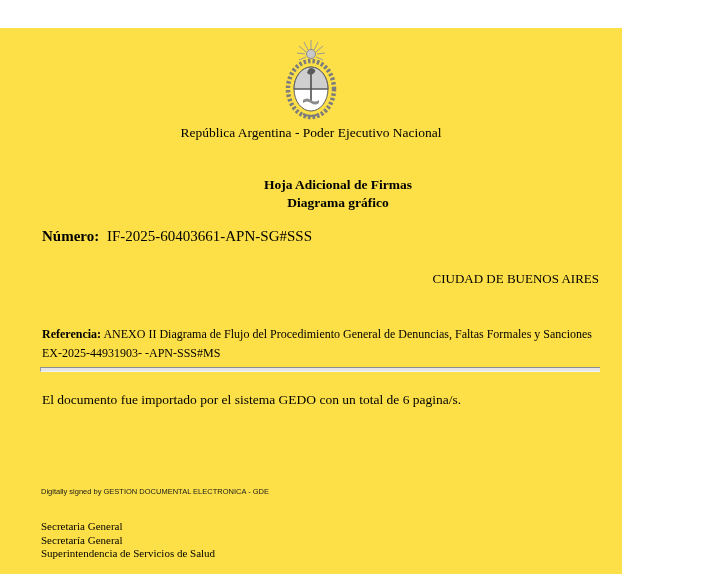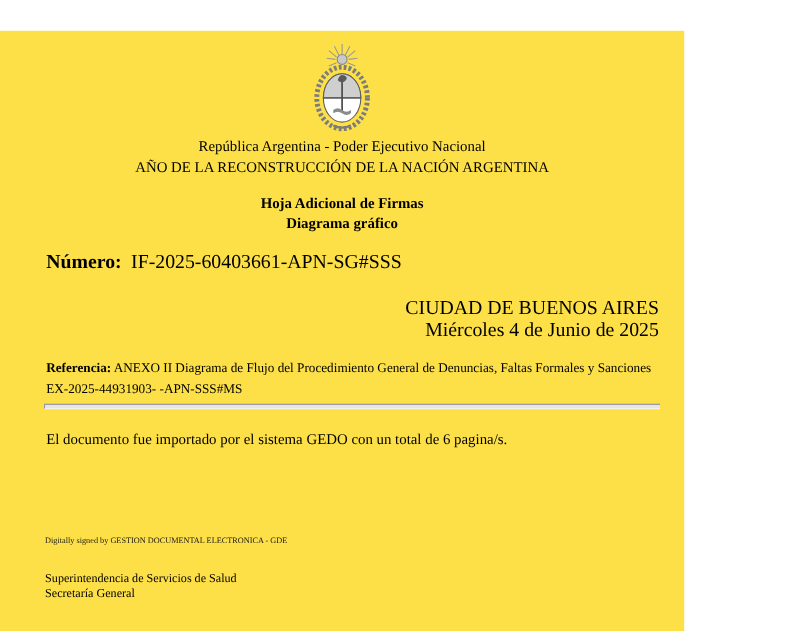--- a/index.html
+++ b/index.html
@@ -35,35 +35,36 @@
   }
   .title {
     position: absolute;
     top: 148px;
     left: 0;
     width: 100%;
     text-align: center;
     font-weight: bold;
     font-size: 13.5px;
     line-height: 18px;
+    padding-left: 27px;
   }
   .numero {
     position: absolute;
     top: 200px;
     left: 42px;
-    font-size: 18px;
+    font-size: 15px;
   }
   .b { font-weight: bold; }
   .numero .val { margin-left: 4px; }
   .placedate {
     position: absolute;
     top: 241px;
     right: 23px;
     text-align: right;
-    font-size: 18px;
+    font-size: 13px;
     line-height: 20px;
   }
   .ref {
     position: absolute;
     top: 297px;
     left: 42px;
     right: 23px;
     font-size: 12px;
     line-height: 19px;
   }
@@ -81,21 +82,21 @@
   .body-text {
     position: absolute;
     top: 364px;
     left: 42px;
     font-size: 13.5px;
   }
   .sig-small {
     position: absolute;
     top: 459px;
     left: 41px;
-    font-family: Liberation Serif, serif;
+    font-family: Liberation Sans, sans-serif;
     font-size: 7.5px;
     line-height: 9px;
     color: #1a1a1a;
   }
   .signer {
     position: absolute;
     top: 492px;
     left: 41px;
     font-size: 11px;
     line-height: 13.5px;
@@ -134,50 +135,49 @@
       <path d="M 34 33 Q 36 26 41 29 Q 44 31 40 34 Q 37 36 34 33 Z" fill="#5a5a5a"></path>
 
       <path d="M 30 60 Q 34 57 38 60 Q 42 63 46 60 L 46 63 Q 42 66 38 63 Q 34 60 30 63 Z" fill="#8b8b8b"></path>
 
       <path d="M 30 74 Q 38 78 46 74" fill="none" stroke="#7d7d7d" stroke-width="2"></path>
     </svg>
   </div>
 
   <div class="hdr">
     <div>República Argentina - Poder Ejecutivo Nacional</div>
-    <div>AÑO DE LA RECONSTRUCCIÓN DE LA NACIÓN ARGENTINA</div>
   </div>
 
   <div class="title">
     <div>Hoja Adicional de Firmas</div>
     <div>Diagrama gráfico</div>
   </div>
 
   <div class="numero">
     <span class="b">Número:</span>
     <span class="val">IF-2025-60403661-APN-SG#SSS</span>
   </div>
 
   <div class="placedate">
     <div>CIUDAD DE BUENOS AIRES</div>
-    <div>Miércoles 4 de Junio de 2025</div>
   </div>
 
   <div class="ref">
     <span class="b">Referencia:</span>
     <span>ANEXO II Diagrama de Flujo del Procedimiento General de Denuncias, Faltas Formales y Sanciones</span>
     <div>EX-2025-44931903- -APN-SSS#MS</div>
   </div>
 
   <div class="divider"></div>
 
   <div class="body-text">El documento fue importado por el sistema GEDO con un total de 6 pagina/s.</div>
 
   <div class="sig-small">
     <div>Digitally signed by GESTION DOCUMENTAL ELECTRONICA - GDE</div>
   </div>
 
   <div class="signer">
+    <div>Secretaria General</div>
+    <div>Secretaría General</div>
     <div>Superintendencia de Servicios de Salud</div>
-    <div>Secretaría General</div>
   </div>
 
 </div>
 
 </body></html>

